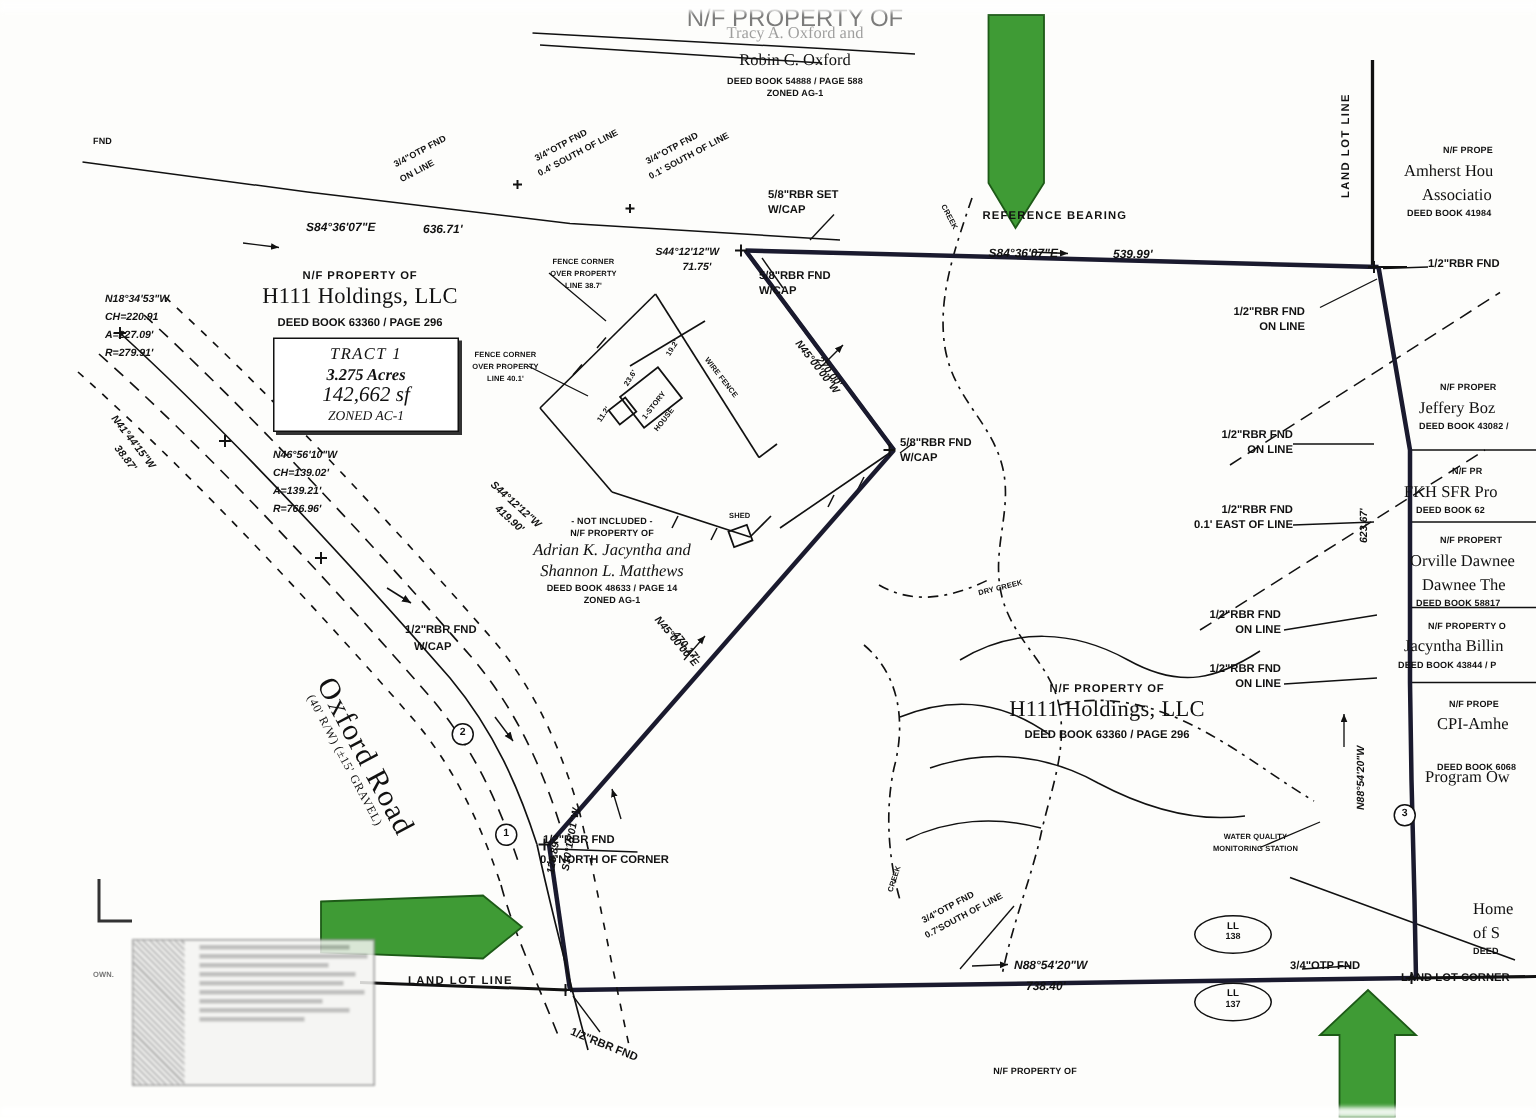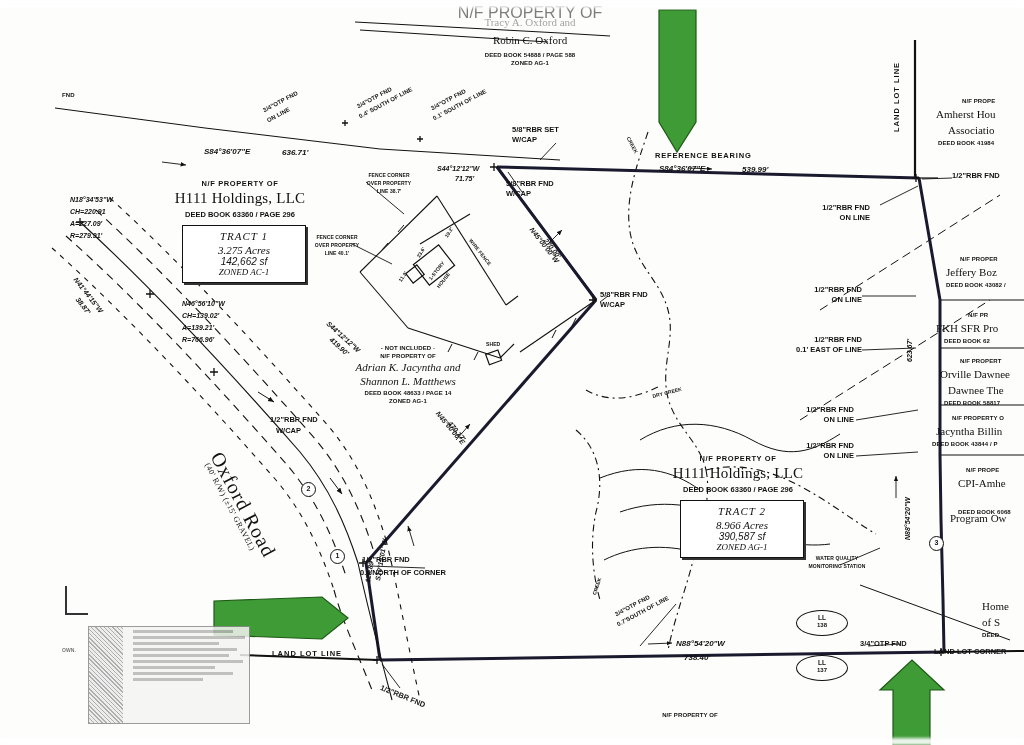--- a/index.html
+++ b/index.html
@@ -61,25 +61,26 @@
     font-size: 11px;
     letter-spacing: 1px;
     display: block;
     margin-bottom: 2px;
   }
   .tract-acres {
     font-family: "Liberation Serif", serif;
     font-style: italic;
     font-size: 11px;
     display: block;
+    font-weight: bold;
   }
   .tract-sf {
-    font-family: Liberation Sans, sans-serif;
+    font-family: Liberation Serif, serif;
     font-style: italic;
-    font-size: 10px;
+    font-size: 14px;
     display: block;
   }
   .tract-zone {
     font-family: "Liberation Serif", serif;
     font-style: italic;
     font-size: 9px;
     display: block;
   }
 
   
@@ -330,26 +331,20 @@
     <span class="tract-title">TRACT 1</span>
     <span class="tract-acres">3.275 Acres</span>
     <span class="tract-sf">142,662 sf</span>
     <span class="tract-zone">ZONED AC-1</span>
   </div>
 
   <div class="lbl ctr sm" style="left:648px; top:455px; width:180px; letter-spacing:.6px;">N/F PROPERTY OF</div>
   <div class="lbl ctr owner-name" style="left:628px; top:465px; width:220px;">H111 Holdings, LLC</div>
   <div class="lbl ctr sm" style="left:630px; top:486px; width:216px;">DEED BOOK 63360 / PAGE 296</div>
 
-  <div class="tract-box" style="left:680px; top:500px; width:110px;">
-    <span class="tract-title">TRACT 2</span>
-    <span class="tract-acres">8.966 Acres</span>
-    <span class="tract-sf">390,587 sf</span>
-    <span class="tract-zone">ZONED AG-1</span>
-  </div>
 
   <div class="lbl ctr tiny" style="left:318px; top:345px; width:180px;">- NOT INCLUDED -</div>
   <div class="lbl ctr tiny" style="left:318px; top:353px; width:180px;">N/F PROPERTY OF</div>
   <div class="lbl ctr serif-it" style="left:318px; top:361px; width:180px; font-size:11px;">Adrian K. Jacyntha and</div>
   <div class="lbl ctr serif-it" style="left:318px; top:375px; width:180px; font-size:11px;">Shannon L. Matthews</div>
   <div class="lbl ctr tiny" style="left:318px; top:390px; width:180px;">DEED BOOK 48633 / PAGE 14</div>
   <div class="lbl ctr tiny" style="left:318px; top:398px; width:180px;">ZONED AG-1</div>
 
   <div class="lbl tiny" style="left:962px; top:98px;">N/F PROPE</div>
   <div class="lbl owner-name-sm" style="left:936px; top:108px;">Amherst Hou</div>
@@ -380,21 +375,21 @@
 
   <div class="lbl owner-name-sm" style="left:982px; top:600px;">Home</div>
   <div class="lbl owner-name-sm" style="left:982px; top:616px;">of S</div>
   <div class="lbl tiny" style="left:982px; top:632px;">DEED</div>
 
   <div class="lbl ctr tiny" style="left:560px; top:712px; width:260px;">N/F PROPERTY OF</div>
 
   <div class="lbl bearing" style="left:204px; top:148px;">S84°36'07"E</div>
   <div class="lbl bearing" style="left:282px; top:149px;">636.71'</div>
 
-  <div class="lbl sm" style="left:655px; top:152px; letter-spacing:.8px;text-align:center;">REFERENCE BEARING</div>
+  <div class="lbl sm" style="left:655px; top:140px; letter-spacing:.8px;text-align:center;">REFERENCE BEARING</div>
   <div class="lbl bearing" style="left:659px; top:165px;">S84°36'07"E</div>
   <div class="lbl bearing" style="left:742px; top:166px;">539.99'</div>
 
   <div class="lbl bearing2" style="left:437px; top:165px;">S44°12'12"W</div>
   <div class="lbl bearing2" style="left:455px; top:175px;">71.75'</div>
 
   <div class="lbl bearing2" style="left:330px; top:320px; transform:rotate(42deg); transform-origin:left top;">S44°12'12"W</div>
   <div class="lbl bearing2" style="left:333px; top:336px; transform:rotate(42deg); transform-origin:left top;">419.90'</div>
 
   <div class="lbl bearing2" style="left:534px; top:226px; transform:rotate(52deg); transform-origin:left top;">N45°00'00"W</div>

